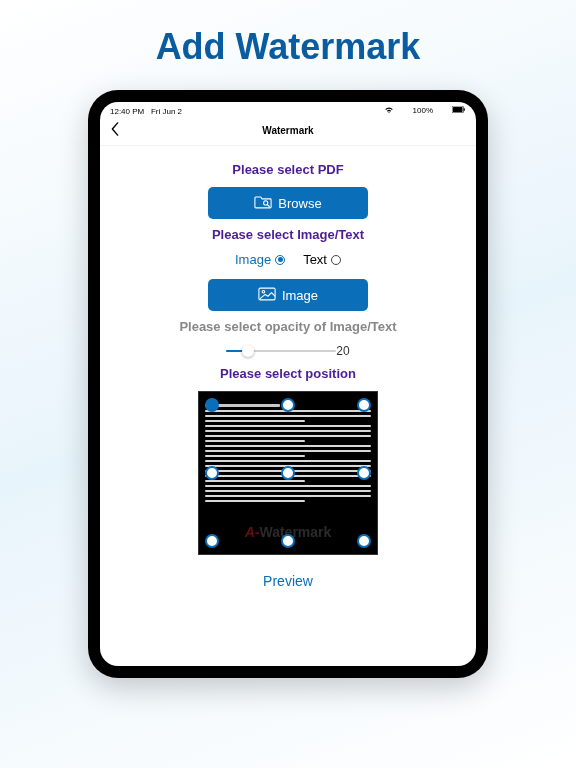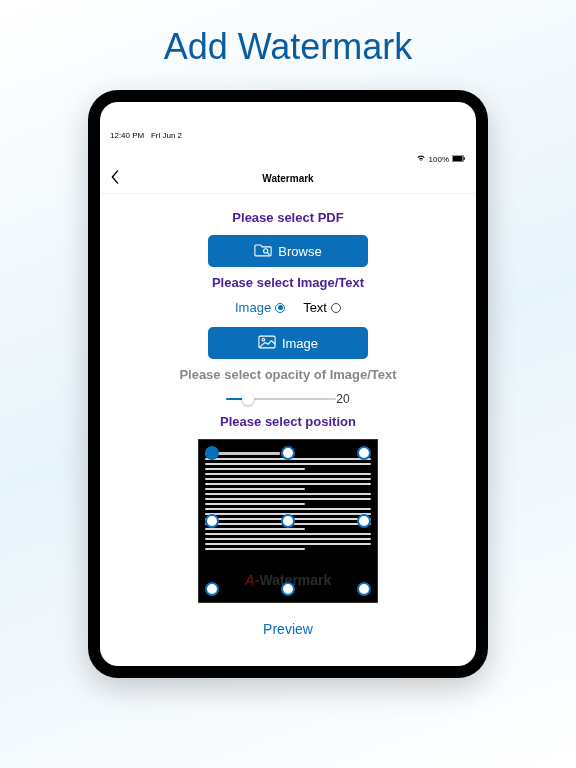--- a/index.html
+++ b/index.html
@@ -6,21 +6,21 @@
 body {
   width: 576px;
   height: 768px;
   font-family: -apple-system, BlinkMacSystemFont, 'Segoe UI', Arial, sans-serif;
   background: linear-gradient(160deg, #ffffff 0%, #e8f4fb 50%, #ffffff 100%);
   overflow: hidden;
 }
 .hero-title {
   text-align: center;
   font-size: 36px;
-  font-weight: 400;
+  font-weight: 700;
   color: #0a5ca0;
   padding: 26px 12px 22px;
 }
 .tablet {
   width: 400px;
   height: 588px;
   margin: 0 auto;
   background: #000;
   border-radius: 30px;
   padding: 12px;
@@ -37,21 +37,21 @@
 }
 .status-bar {
   display: flex;
   justify-content: space-between;
   align-items: center;
   font-size: 8px;
   padding: 4px 10px 2px;
   color: #000;
 }
 .status-left { font-weight: 500; }
-.status-right { display: flex; align-items: center; gap: 3px; margin-top: 48px; }
+.status-right { display: flex; align-items: flex-start; gap: 19px; }
 .nav {
   display: flex;
   align-items: center;
   padding: 4px 10px 6px;
   position: relative;
   border-bottom: 0.5px solid rgba(0,0,0,0.05);
 }
 .back { font-size: 16px; font-weight: 300; line-height: 1; cursor: pointer; }
 .nav-title {
   position: absolute;

